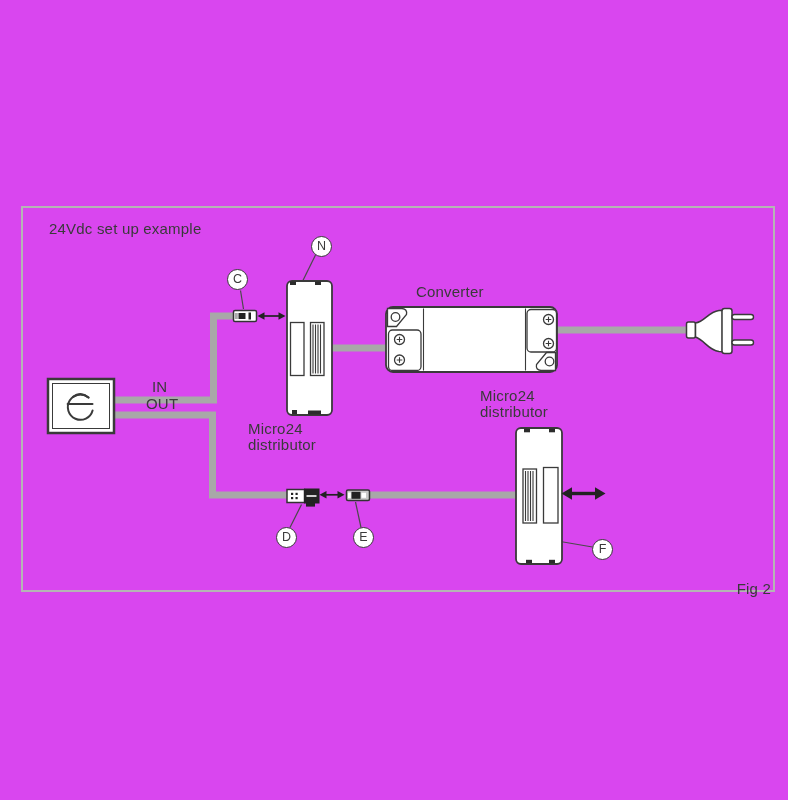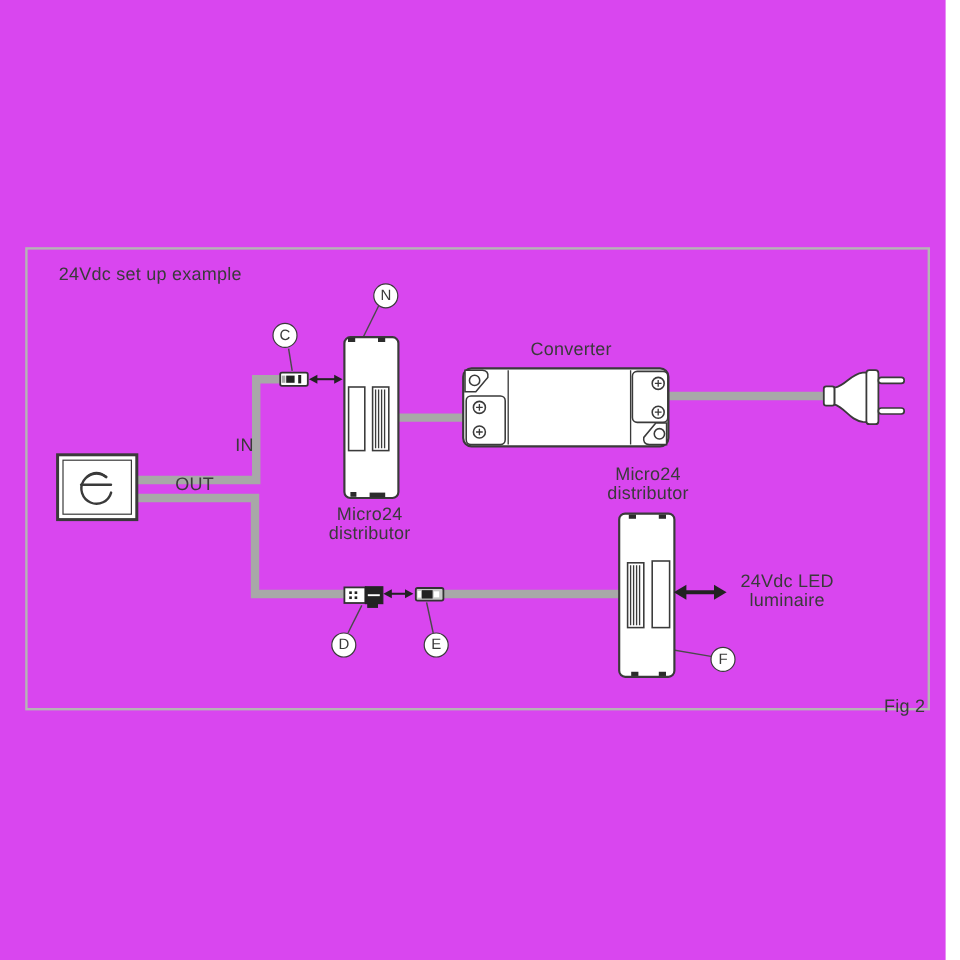--- a/index.html
+++ b/index.html
@@ -2,21 +2,21 @@
 <html><head>
 <meta charset="utf-8">
 <style>
   html,body{margin:0;padding:0;background:#ffffff;}
   body{width:800px;height:800px;font-family:"Liberation Sans",sans-serif;color:#3a3a3a;}
   .stage{position:relative;width:788px;height:800px;background:#d946ef;overflow:hidden;}
   .frame{position:absolute;left:21px;top:206px;width:754px;height:386px;
          border:2px solid #b5b5b5;box-sizing:border-box;}
   .art{position:absolute;left:0;top:0;}
   .lbl{position:absolute;font-size:15px;line-height:16px;letter-spacing:.2px;white-space:pre-line;}
-  .ctr{text-align:center;}
+  .ctr{}
   .rgt{text-align:right;}
   .callout{position:absolute;width:21px;height:21px;box-sizing:border-box;
            border:1.5px solid #3a3a3a;border-radius:50%;background:#fff;
            display:flex;align-items:center;justify-content:center;
            font-size:12.5px;line-height:1;}
 </style>
 </head>
 <body>
 
 <div class="stage">
@@ -150,34 +150,32 @@
     </g>
     <g stroke="#222" fill="#222">
       <path d="M570 493.5 H597" stroke-width="3.4"></path>
       <polygon points="561.5,493.5 572,487.3 572,499.7" stroke="none"></polygon>
       <polygon points="605.5,493.5 595,487.3 595,499.7" stroke="none"></polygon>
     </g>
   </svg>
 
   <div class="lbl" style="left:49px;top:221px;">24Vdc set up example</div>
 
-  <div class="lbl" style="left:152px;top:364px;margin-left:44px;">IN</div>
+  <div class="lbl" style="left:152px;top:379px;">IN</div>
 
   <div class="lbl" style="left:146px;top:396px;">OUT</div>
 
   <div class="lbl ctr" style="left:416px;top:284px;width:120px;">Converter</div>
 
   <div class="lbl ctr" style="left:248px;top:421px;width:120px;">Micro24
 distributor</div>
 
   <div class="lbl ctr" style="left:480px;top:388px;width:120px;">Micro24
 distributor</div>
 
-  <div class="lbl ctr" style="left:596px;top:477px;width:120px;">24Vdc LED
-luminaire</div>
 
   <div class="lbl rgt" style="left:711px;top:569px;width:60px;margin-top:12px;">Fig 2</div>
 
   <div class="callout" style="left:227px;top:269px;">C</div>
   <div class="callout" style="left:311px;top:236px;">N</div>
   <div class="callout" style="left:276px;top:527px;">D</div>
   <div class="callout" style="left:353px;top:527px;">E</div>
   <div class="callout" style="left:592px;top:539px;">F</div>
 </div>
 

